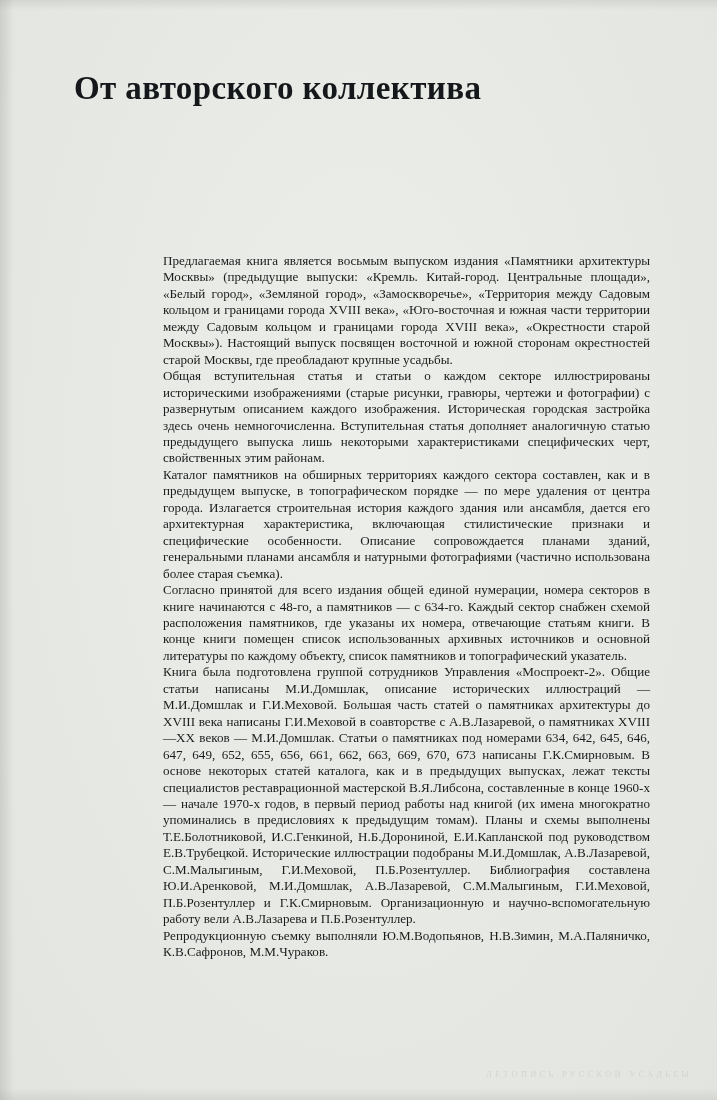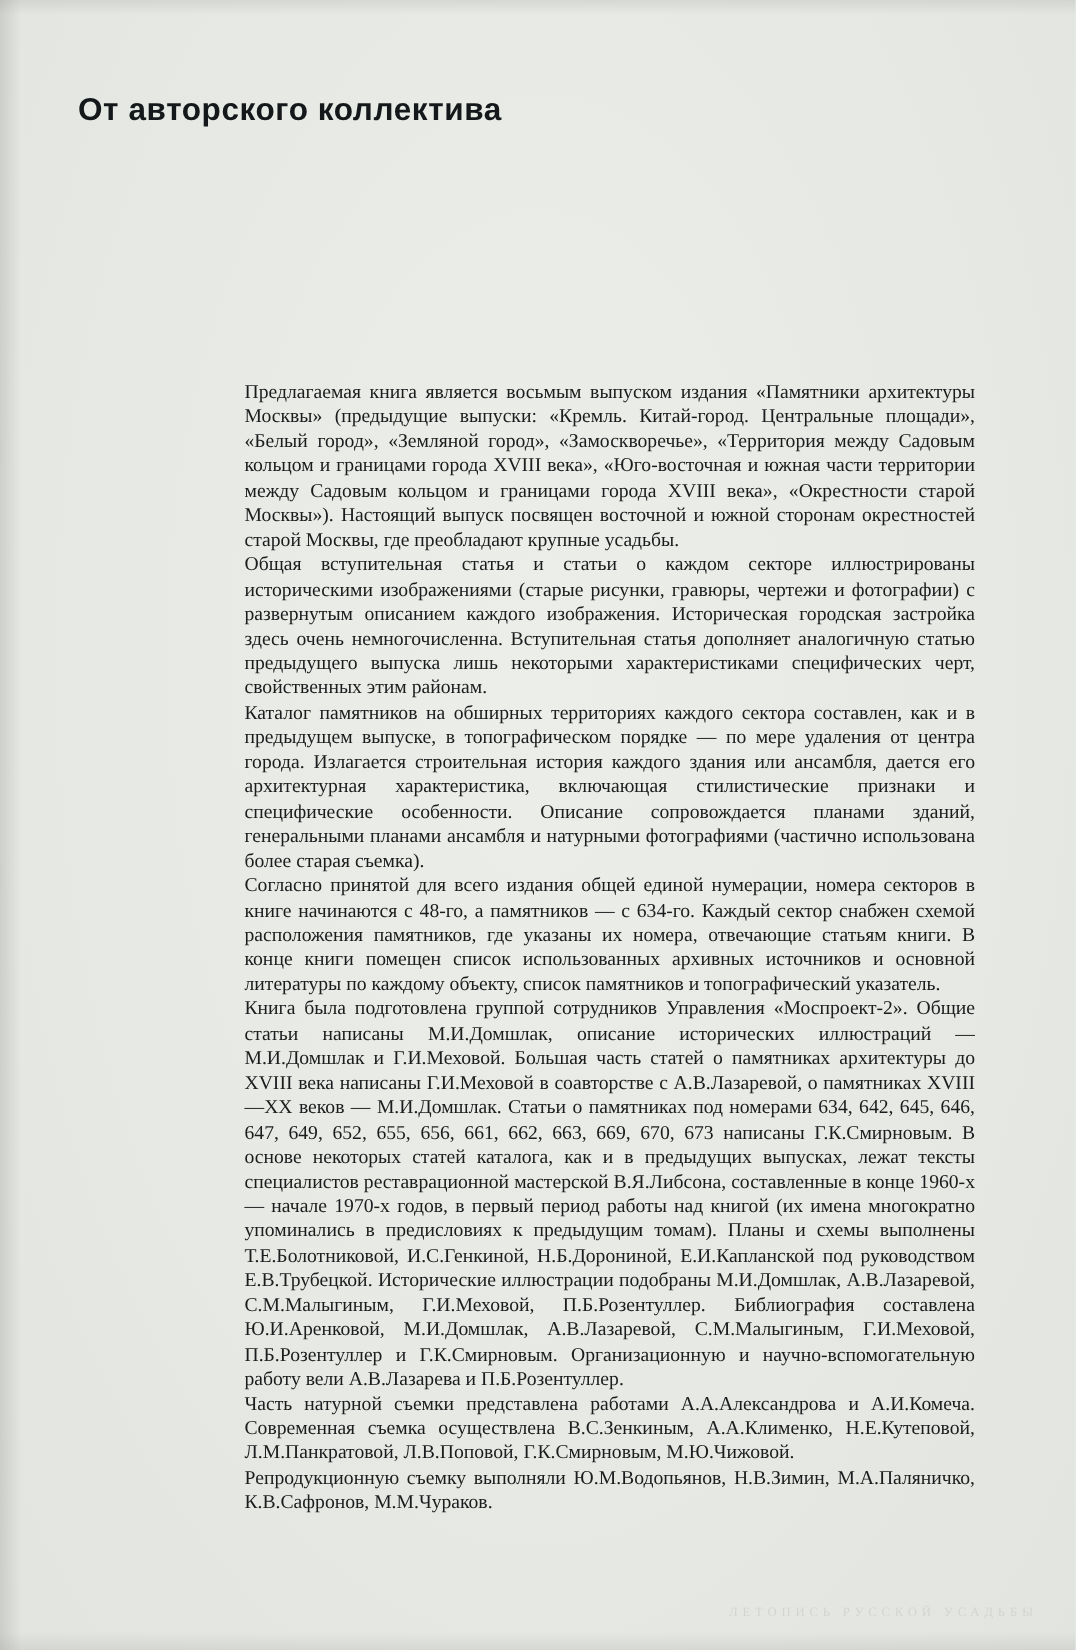--- a/index.html
+++ b/index.html
@@ -16,24 +16,24 @@
   }
   .page {
     position: relative;
     width: 717px;
     height: 1100px;
     background:
       radial-gradient(ellipse at 50% 40%, #eceee9 0%, #e7e9e4 55%, #e2e4df 100%);
   }
   .page-title {
     position: absolute;
-    left: 52px;
+    left: 74px;
     top: 48px;
-    font-size: 21px;
-    font-family: Liberation Sans, sans-serif;
+    font-size: 33px;
+    font-family: Liberation Serif, serif;
     letter-spacing: 0.4px;
     color: #15181a;
     white-space: nowrap;
   }
   .body-col {
     position: absolute;
     left: 163px;
     top: 205px;
     width: 487px;
     margin-top: 48px;
@@ -92,19 +92,18 @@
   <div class="edge-shade-bottom"></div>
 
   <h1 class="page-title">От авторского коллектива</h1>
 
   <div class="body-col">
     <p class="para">Предлагаемая книга является восьмым выпуском издания «Памятники архитектуры Москвы» (предыдущие выпуски: «Кремль. Китай-город. Центральные площади», «Белый город», «Земляной город», «Замоскворечье», «Территория между Садовым кольцом и границами города XVIII века», «Юго-восточная и южная части территории между Садовым кольцом и границами города XVIII века», «Окрестности старой Москвы»). Настоящий выпуск посвящен восточной и южной сторонам окрестностей старой Москвы, где преобладают крупные усадьбы.</p>
     <p class="para">Общая вступительная статья и статьи о каждом секторе иллюстрированы историческими изображениями (старые рисунки, гравюры, чертежи и фотографии) с развернутым описанием каждого изображения. Историческая городская застройка здесь очень немногочисленна. Вступительная статья дополняет аналогичную статью предыдущего выпуска лишь некоторыми характеристиками специфических черт, свойственных этим районам.</p>
     <p class="para">Каталог памятников на обширных территориях каждого сектора составлен, как и в предыдущем выпуске, в топографическом порядке — по мере удаления от центра города. Излагается строительная история каждого здания или ансамбля, дается его архитектурная характеристика, включающая стилистические признаки и специфические особенности. Описание сопровождается планами зданий, генеральными планами ансамбля и натурными фотографиями (частично использована более старая съемка).</p>
     <p class="para">Согласно принятой для всего издания общей единой нумерации, номера секторов в книге начинаются с 48-го, а памятников — с 634-го. Каждый сектор снабжен схемой расположения памятников, где указаны их номера, отвечающие статьям книги. В конце книги помещен список использованных архивных источников и основной литературы по каждому объекту, список памятников и топографический указатель.</p>
     <p class="para">Книга была подготовлена группой сотрудников Управления «Моспроект-2». Общие статьи написаны М.И.Домшлак, описание исторических иллюстраций — М.И.Домшлак и Г.И.Меховой. Большая часть статей о памятниках архитектуры до XVIII века написаны Г.И.Меховой в соавторстве с А.В.Лазаревой, о памятниках XVIII—XX веков — М.И.Домшлак. Статьи о памятниках под номерами 634, 642, 645, 646, 647, 649, 652, 655, 656, 661, 662, 663, 669, 670, 673 написаны Г.К.Смирновым. В основе некоторых статей каталога, как и в предыдущих выпусках, лежат тексты специалистов реставрационной мастерской В.Я.Либсона, составленные в конце 1960-х — начале 1970-х годов, в первый период работы над книгой (их имена многократно упоминались в предисловиях к предыдущим томам). Планы и схемы выполнены Т.Е.Болотниковой, И.С.Генкиной, Н.Б.Дорониной, Е.И.Капланской под руководством Е.В.Трубецкой. Исторические иллюстрации подобраны М.И.Домшлак, А.В.Лазаревой, С.М.Малыгиным, Г.И.Меховой, П.Б.Розентуллер. Библиография составлена Ю.И.Аренковой, М.И.Домшлак, А.В.Лазаревой, С.М.Малыгиным, Г.И.Меховой, П.Б.Розентуллер и Г.К.Смирновым. Организационную и научно-вспомогательную работу вели А.В.Лазарева и П.Б.Розентуллер.</p>
-    <p class="para">Часть натурной съемки представлена работами А.А.Александрова и А.И.Комеча. Современная съемка осуществлена В.С.Зенкиным, А.А.Клименко, Н.Е.Кутеповой, Л.М.Панкратовой, Л.В.Поповой, Г.К.Смирновым, М.Ю.Чижовой.</p>
     <p class="para">Репродукционную съемку выполняли Ю.М.Водопьянов, Н.В.Зимин, М.А.Паляничко, К.В.Сафронов, М.М.Чураков.</p>
   </div>
 
   <div class="footer-mark">ЛЕТОПИСЬ РУССКОЙ УСАДЬБЫ</div>
 
 </div>
 
 </body></html>

